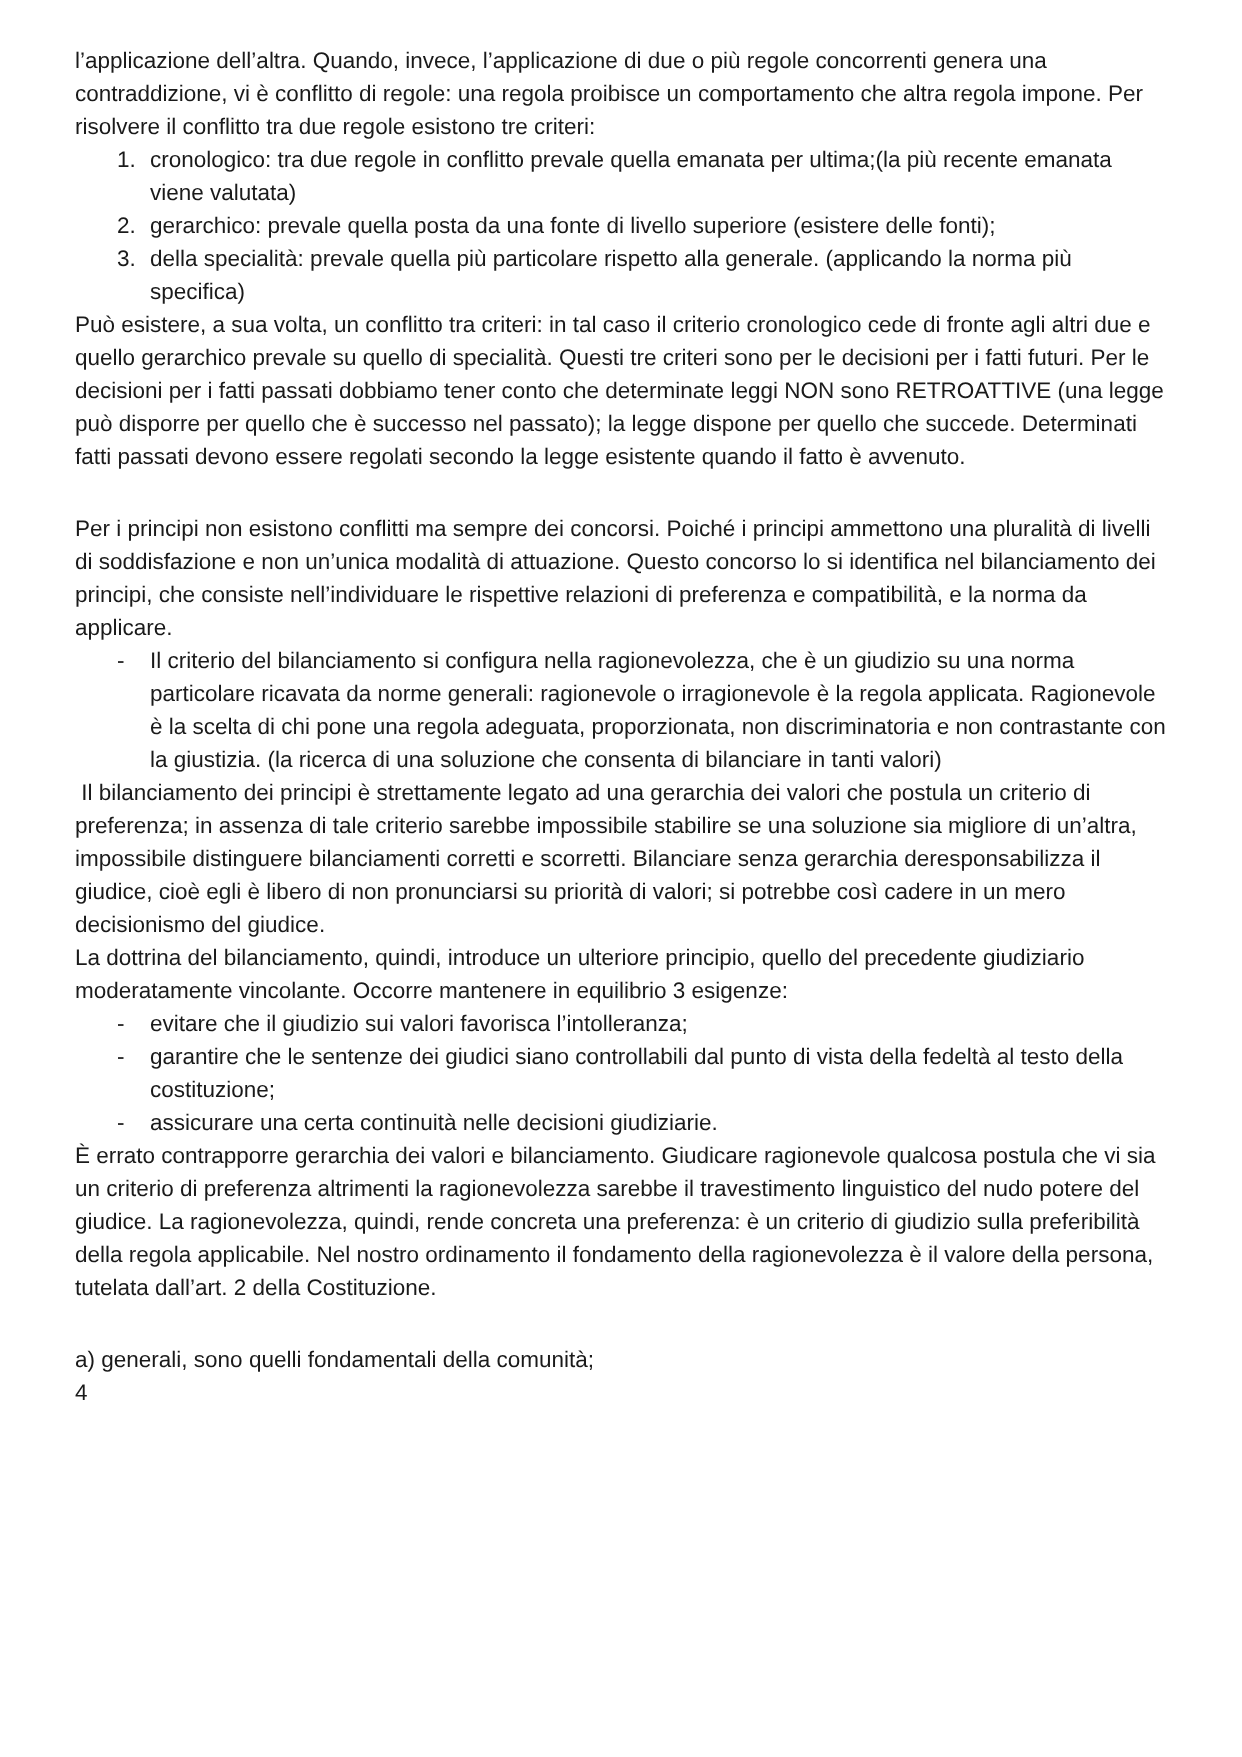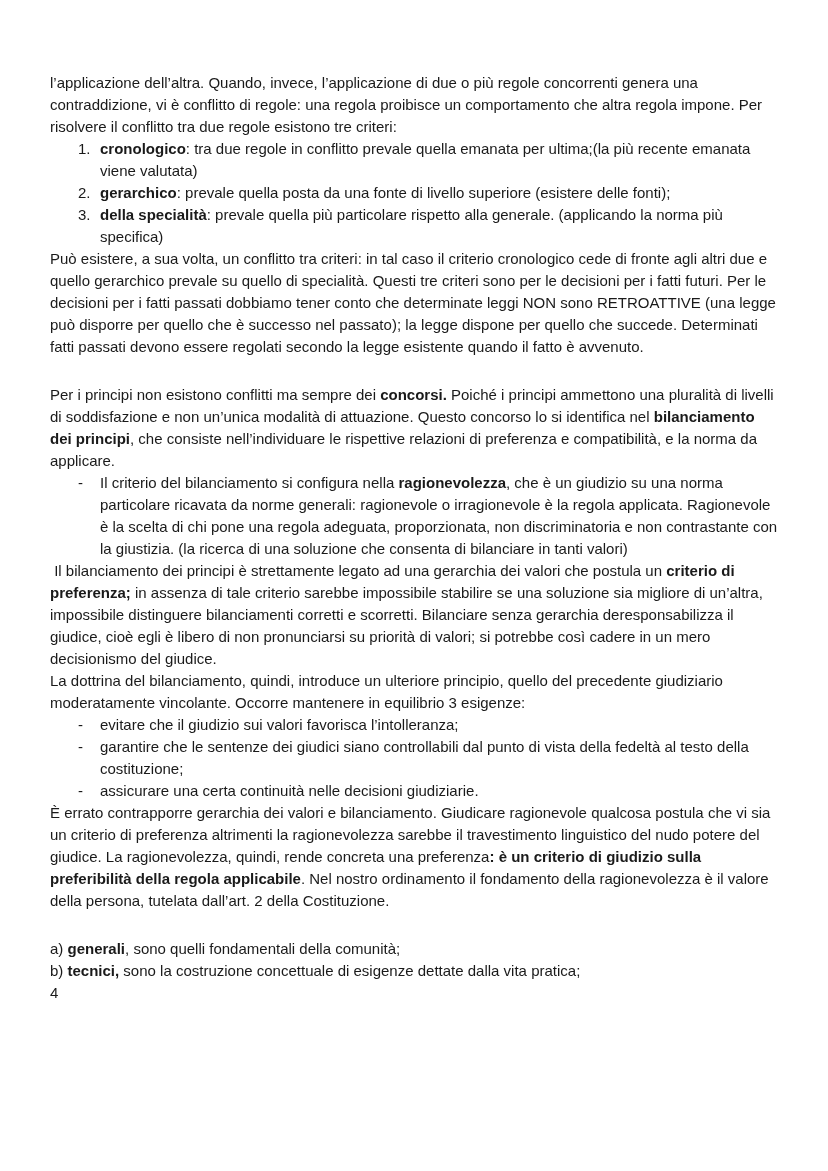--- a/index.html
+++ b/index.html
@@ -9,21 +9,21 @@
   }
   .page {
     width: 828px;
     min-height: 1171px;
     box-sizing: border-box;
     background: #ffffff;
     color: #1a1a1a;
     font-family: "Liberation Sans", sans-serif;
     font-size: 15px;
     line-height: 22px;
-    padding: 72px 50px 20px 50px;
+    padding: 30px 50px 20px 50px;
   }
   .para {
     margin: 0;
     white-space: pre-wrap;
   }
   .heading {
     font-weight: bold;
   }
   .spacer {
     height: 26px;
@@ -36,21 +36,21 @@
   .list-item .marker {
     display: inline-block;
     margin-left: 28px;
     width: 22px;
     flex-shrink: 0;
   }
   .list-item .item-text {
     flex: 1;
     white-space: pre-wrap;
   }
-  strong { font-weight: bold; margin-top: 40px; }
+  strong { font-weight: normal; margin-top: 40px; }
   .page-number {
     margin: 0;
   }
 </style>
 </head>
 <body>
 
 <div class="page">
   <div>
       <p class="para"><span>l’applicazione dell’altra. Quando, invece, l’applicazione di due o più regole concorrenti genera una contraddizione, vi è conflitto di regole: una regola proibisce un comportamento che altra regola impone. Per risolvere il conflitto tra due regole esistono tre criteri:</span></p>
@@ -89,16 +89,15 @@
           <span class="item-text"><span>garantire che le sentenze dei giudici siano controllabili dal punto di vista della fedeltà al testo della costituzione;</span></span>
         </div>
         <div class="list-item">
           <span class="marker">-</span>
           <span class="item-text"><span>assicurare una certa continuità nelle decisioni giudiziarie.</span></span>
         </div>
       </div>
       <p class="para"><span>È errato contrapporre gerarchia dei valori e bilanciamento. Giudicare ragionevole qualcosa postula che vi sia un criterio di preferenza altrimenti la ragionevolezza sarebbe il travestimento linguistico del nudo potere del giudice. La ragionevolezza, quindi, rende concreta una preferenza</span><strong>: è un criterio di giudizio sulla preferibilità della regola applicabile</strong><span>. Nel nostro ordinamento il fondamento della ragionevolezza è il valore della persona, tutelata dall’art. 2 della Costituzione.</span></p>
       <div class="spacer"></div>
       <p class="para"><span>a) </span><strong>generali</strong><span>, sono quelli fondamentali della comunità;</span></p>
-      <p class="para"><span>b) </span><strong>tecnici,</strong><span> sono la costruzione concettuale di esigenze dettate dalla vita pratica;</span></p>
     </div>
   <p class="para page-number">4</p>
 </div>
 
 </body></html>

